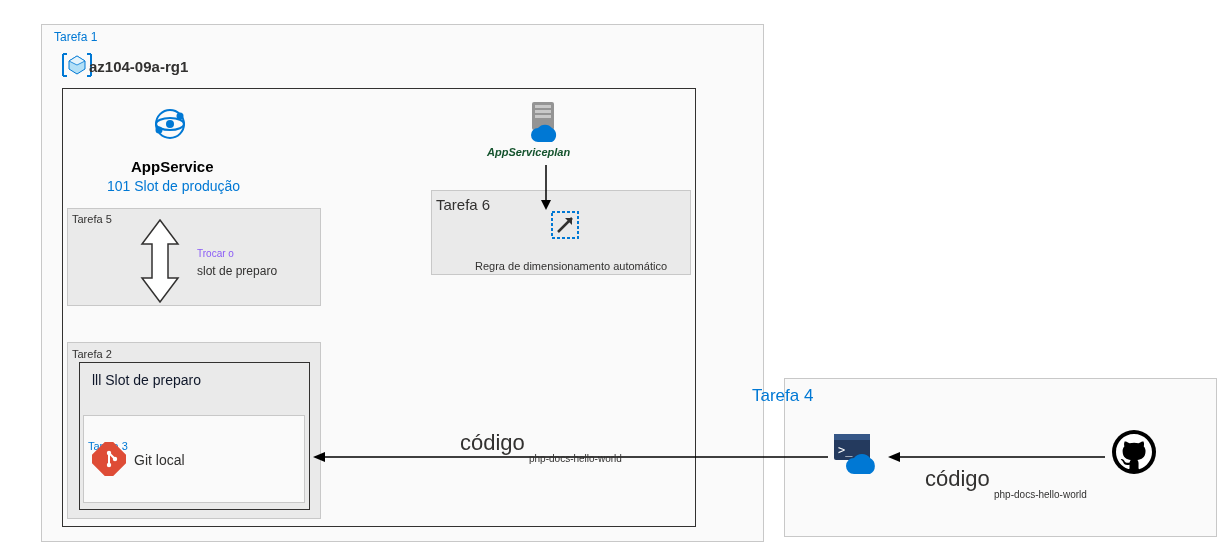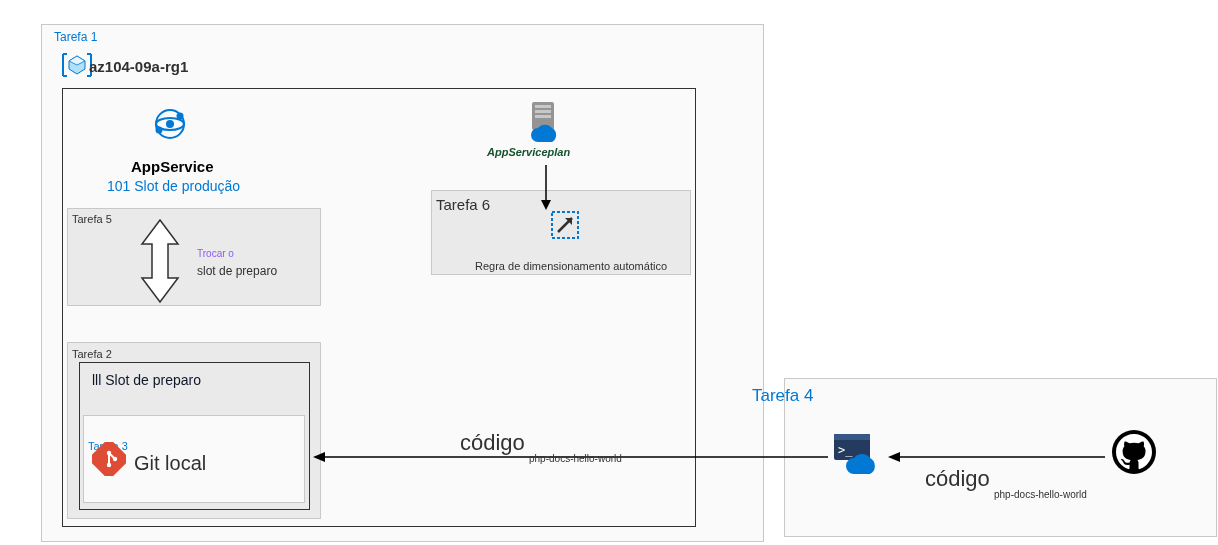--- a/index.html
+++ b/index.html
@@ -82,21 +82,21 @@
 <div style="position:absolute; left:92px; top:442px;">
   <svg width="34" height="34" viewBox="0 0 34 34">
     <rect x="2" y="2" width="30" height="30" rx="3" fill="#de4c36" transform="rotate(45 17 17)"></rect>
     <circle cx="17" cy="11" r="2.2" fill="#fff"></circle>
     <circle cx="23" cy="17" r="2.2" fill="#fff"></circle>
     <circle cx="17" cy="23" r="2.2" fill="#fff"></circle>
     <line x1="17" y1="11" x2="17" y2="23" stroke="#fff" stroke-width="2"></line>
     <line x1="17" y1="11" x2="23" y2="17" stroke="#fff" stroke-width="2"></line>
   </svg>
 </div>
-<div class="label" style="left:134px; top:452px; font-size:20px; color:#323130;">Git local</div>
+<div class="label" style="left:134px; top:452px; font-size:14px; color:#323130;">Git local</div>
 
 <div style="position:absolute; left:522px; top:100px;">
   <svg width="42" height="42" viewBox="0 0 42 42">
     <rect x="10" y="2" width="22" height="28" rx="2" fill="#949494"></rect>
     <rect x="13" y="5" width="16" height="3" fill="#c8c8c8"></rect>
     <rect x="13" y="10" width="16" height="3" fill="#c8c8c8"></rect>
     <rect x="13" y="15" width="16" height="3" fill="#c8c8c8"></rect>
     <path d="M30 28 a8 8 0 0 1 0 14 h-14 a7 7 0 0 1 0-14 a9 9 0 0 1 14 0 z" fill="#0078d4"></path>
   </svg>
 </div>

